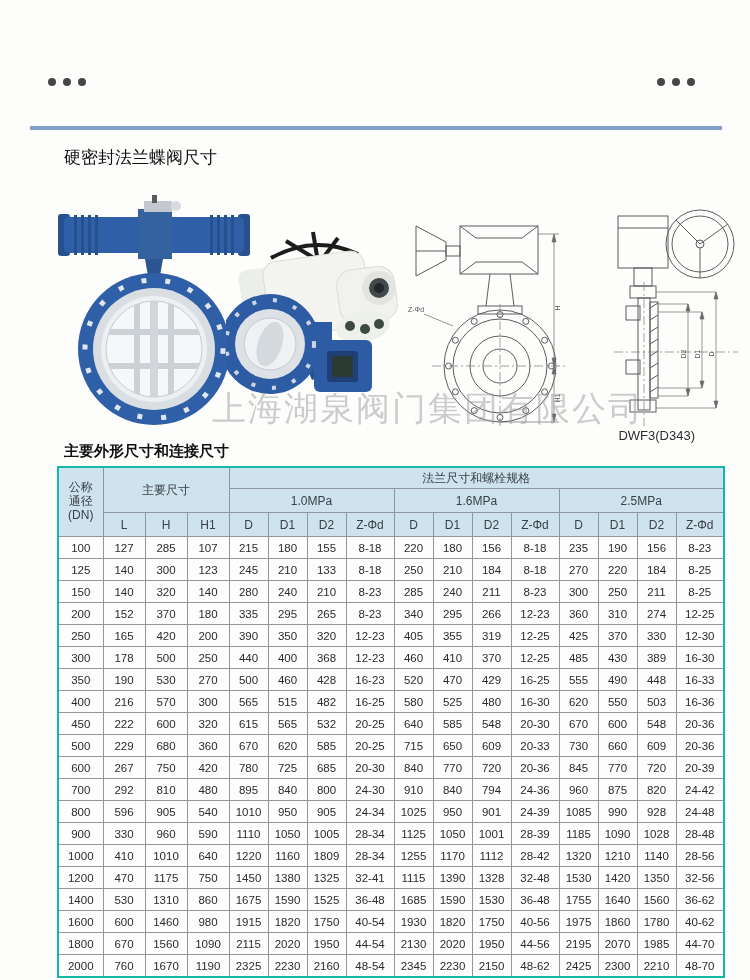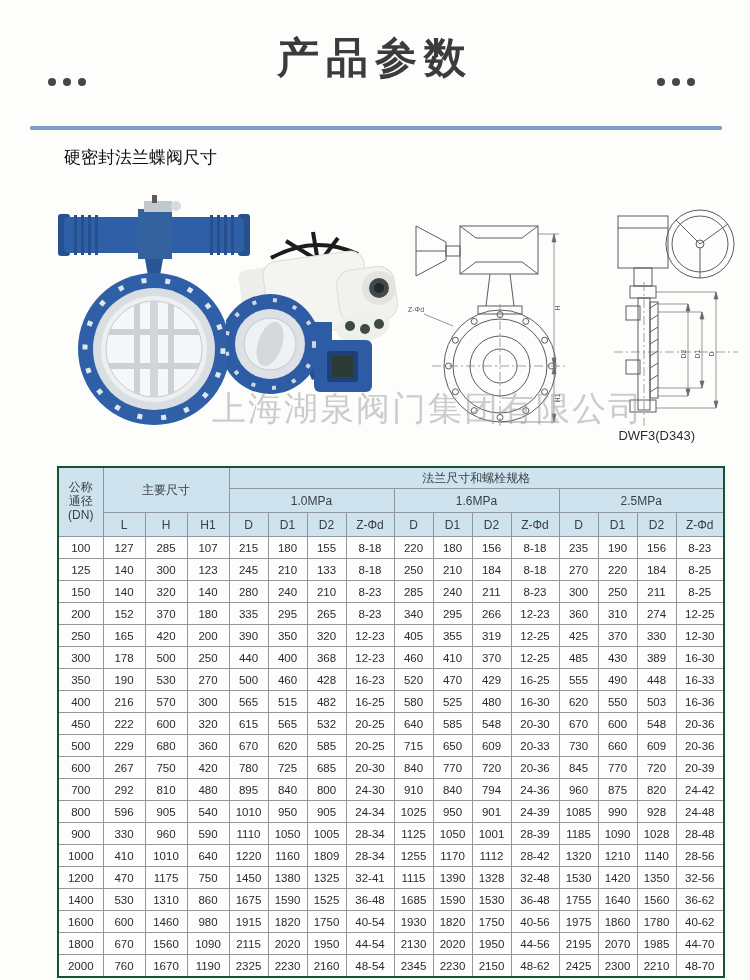--- a/index.html
+++ b/index.html
@@ -50,21 +50,21 @@
   }
 
   
   .table-title {
     position:absolute; top:442px; left:64px; margin:0;
     font-size:15px; font-weight:700; color:#101010;
   }
   table.spec {
     position:absolute; top:466px; left:57px; width:664px;
     border-collapse:collapse; table-layout:fixed;
-    border:2px solid #14532d;
+    border:2px solid #14b8a6;
   }
   table.spec th, table.spec td {
     border:1px solid #8f969c; text-align:center; vertical-align:middle;
     padding:0; overflow:hidden;
   }
   table.spec thead th {
     background:#cfe3ee; font-weight:400; color:#394046; font-size:12px;
   }
   table.spec thead tr.r1 th { height:20px; }
   table.spec thead tr.r2 th { height:23px; }
@@ -81,21 +81,20 @@
   svg .ln { stroke:#5c5c5c; stroke-width:1; fill:none; }
   svg .cl { stroke:#7a7a7a; stroke-width:.7; fill:none; stroke-dasharray:9 3 2 3; }
   svg .dim { stroke:#6a6a6a; stroke-width:.7; fill:none; }
   svg text.tl { font-size:7px; fill:#555; font-family:"Liberation Sans",sans-serif; }
 </style>
 </head>
 <body>
 
 <div class="page">
 
-  <h1 class="page-title">产品参数</h1>
   <span class="dots left">
       <i></i>
       <i></i>
       <i></i>
     </span>
   <span class="dots right">
       <i></i>
       <i></i>
       <i></i>
     </span>
@@ -262,20 +261,21 @@
       </g>
       <text class="tl" x="90" y="150" transform="rotate(-90 90 150)" text-anchor="middle">D2</text>
       <text class="tl" x="104" y="150" transform="rotate(-90 104 150)" text-anchor="middle">D1</text>
       <text class="tl" x="118" y="150" transform="rotate(-90 118 150)" text-anchor="middle">D</text>
     </svg>
 
     <div class="watermark">上海湖泉阀门集团有限公司</div>
     <div class="drawing-label">DWF3(D343)</div>
   </div>
 
+  <h3 class="table-title">主要外形尺寸和连接尺寸</h3>
 
   <table class="spec">
     <colgroup>
       <col class="c-dn">
         <col class="c-main">
         <col class="c-main">
         <col class="c-main">
       <col class="c-d">
         <col class="c-d">
         <col class="c-d">

